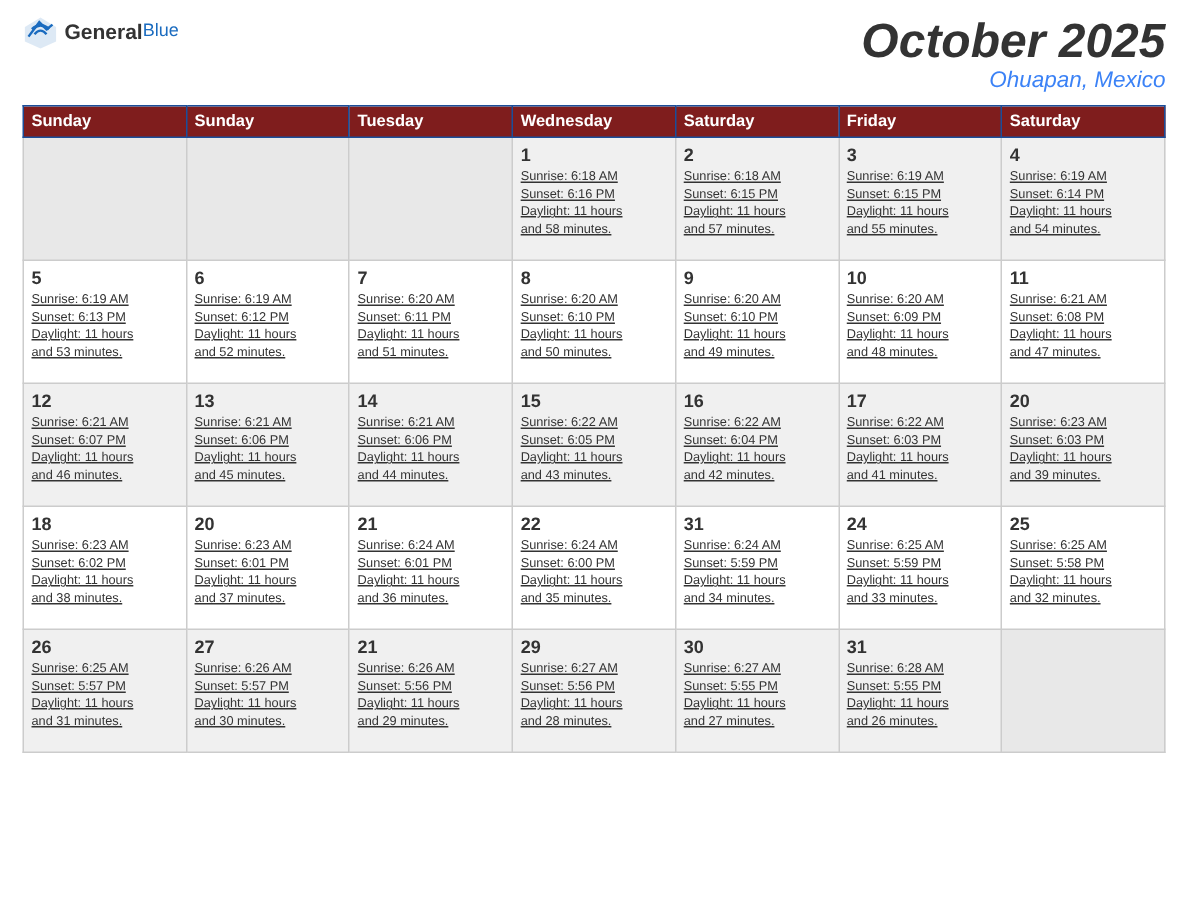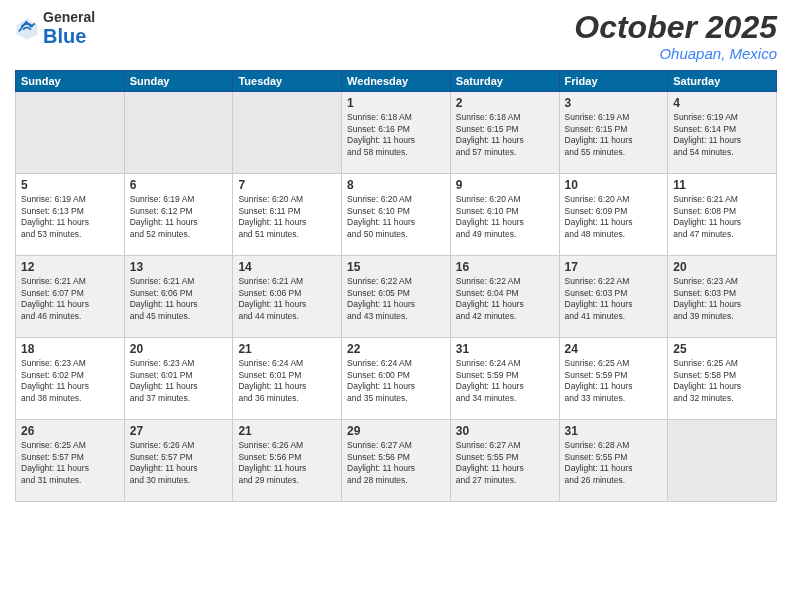--- a/index.html
+++ b/index.html
@@ -21,31 +21,30 @@
       align-items: flex-start;
       margin-bottom: 8px;
     }
     .logo {
       display: flex;
       align-items: center;
       gap: 4px;
     }
     .logo-text {
       display: flex;
-      flex-direction: column;
       line-height: 1.1;
     }
     .logo-general {
       font-size: 14px;
       font-weight: bold;
       color: #333;
     }
     .logo-blue {
-      font-size: 20px;
-      font-weight: bold;
+      font-size: 12px;
+      font-weight: normal;
       color: #1a6bbf;
     }
     .logo-icon {
       width: 24px;
       height: 24px;
     }
     .title-block {
       text-align: right;
       font-style: italic;
     }
@@ -58,21 +57,21 @@
     .location {
       font-size: 15px;
       color: #3b82f6;
     }
     .calendar {
       width: 100%;
       border-collapse: collapse;
       border: 1px solid #ccc;
     }
     .calendar th {
-      background: #0369a1;
+      background: #7f1d1d;
       color: #fff;
       font-size: 11px;
       font-weight: bold;
       padding: 4px 5px;
       text-align: left;
       border: 1px solid #1a4e9a;
     }
     .calendar td {
       width: calc(100% / 7);
       vertical-align: top;
@@ -89,20 +88,21 @@
     .day-number {
       font-size: 12px;
       font-weight: bold;
       color: #333;
       margin-bottom: 2px;
     }
     .day-info {
       font-size: 8.5px;
       color: #333;
       line-height: 1.35;
+      text-decoration: underline;
     }
     .row-shaded td {
       background: #f0f0f0;
     }
     .row-shaded td.empty {
       background: #e8e8e8;
     }
   </style>
 </head>
 <body>

